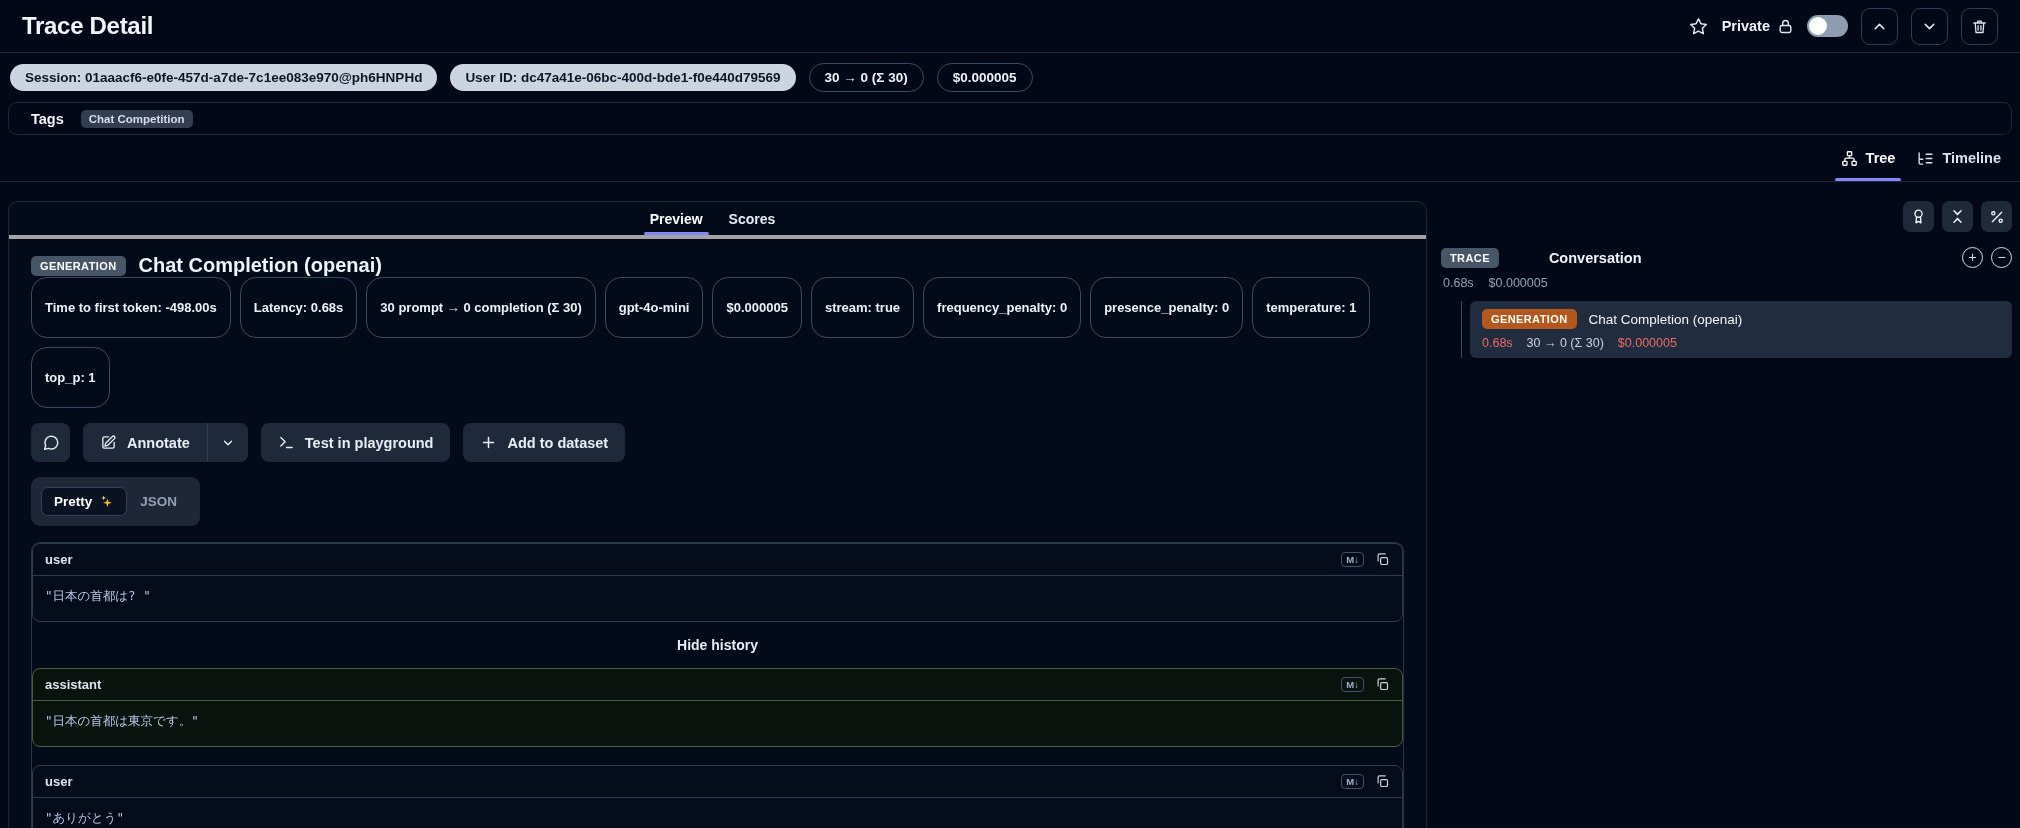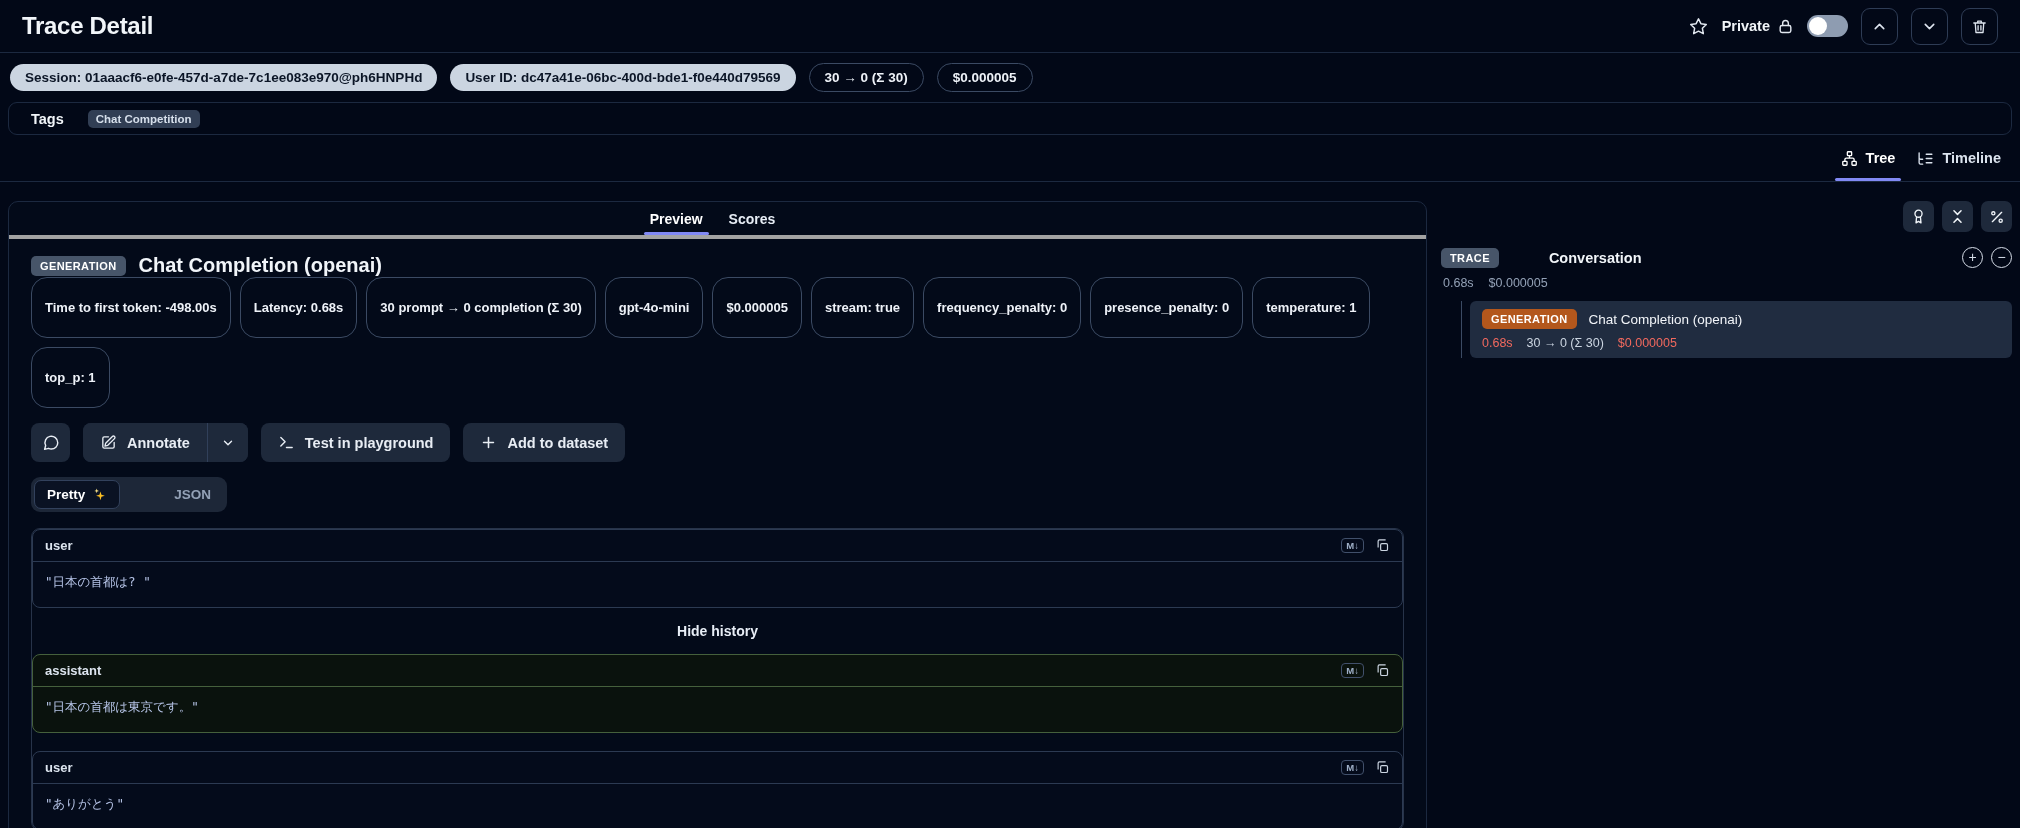--- a/index.html
+++ b/index.html
@@ -25,21 +25,21 @@
                       color:#dde4ee; cursor:pointer; }
 
   
   .badges-row { display:flex; align-items:center; gap:13px; padding:10px; }
   .badge { font-size:13.5px; font-weight:700; padding:6px 15px; border-radius:16px; white-space:nowrap; }
   .badge-light { background:#cbd5e1; color:#0b1526; }
   .badge-outline { border:1px solid #3b4a63; color:#eef2f8; background:transparent; }
 
   
   .tags-box { margin:0 8px; height:33px; border:1px solid #1c2940; border-radius:9px;
-              display:flex; align-items:center; gap:24px; padding:0 22px; }
+              display:flex; align-items:center; gap:17px; padding:0 22px; }
   .tags-label { font-size:14.5px; font-weight:700; }
   .tag-chip { background:#313e54; color:#d6dfeb; font-size:11.5px; font-weight:700;
               padding:3px 8px; border-radius:5px; cursor:pointer; }
 
   
   .view-tabs { height:47px; border-bottom:1px solid #1c2940; display:flex; align-items:stretch;
                justify-content:flex-end; padding-right:8px; }
   .vtab { display:flex; align-items:center; gap:8px; padding:0 11px; font-size:14.5px; font-weight:700;
           color:#dbe3ee; position:relative; cursor:pointer; }
   .vtab.active { color:#ffffff; }
@@ -72,21 +72,21 @@
 
   .actions { display:flex; gap:13px; margin-top:15px; }
   .btn { background:#1e293b; color:#e8edf4; border:none; border-radius:8px; font-family:inherit;
          font-size:14.5px; font-weight:700; height:39px; display:flex; align-items:center; gap:10px;
          padding:0 17px; cursor:pointer; }
   .btn-square { width:39px; padding:0; justify-content:center; }
   .split { display:flex; background:#1e293b; border-radius:8px; overflow:hidden; }
   .split .btn { border-radius:0; }
   .split .caret { border-left:1px solid #31405a; padding:0 13px; }
 
-  .format-toggle { margin-top:15px; display:inline-flex; background:#1d2738; border-radius:9px; padding:3px;gap:41px; }
+  .format-toggle { margin-top:15px; display:inline-flex; background:#1d2738; border-radius:9px; padding:10px; }
   .ft-option { display:flex; align-items:center; gap:7px; font-size:13.5px; font-weight:700; color:#93a1b6;
                padding:6px 12px; border-radius:7px; border:1px solid transparent; cursor:pointer; }
   .ft-option.active { background:#0a1223; color:#fff; border-color:#32415c; }
 
   .io-container { margin-top:16px; border:1px solid #273349; border-radius:9px; width:1373px; }
   .msg { border:1px solid #2c3a52; border-radius:8px; background:#040b1b; }
   .msg + .msg { margin-top:18px; }
   .msg-header { height:32px; display:flex; align-items:center; justify-content:space-between;
                 padding:0 12px; border-bottom:1px solid #2c3a52; }
   .msg-role { font-size:13px; font-weight:700; color:#dce4ee; }

